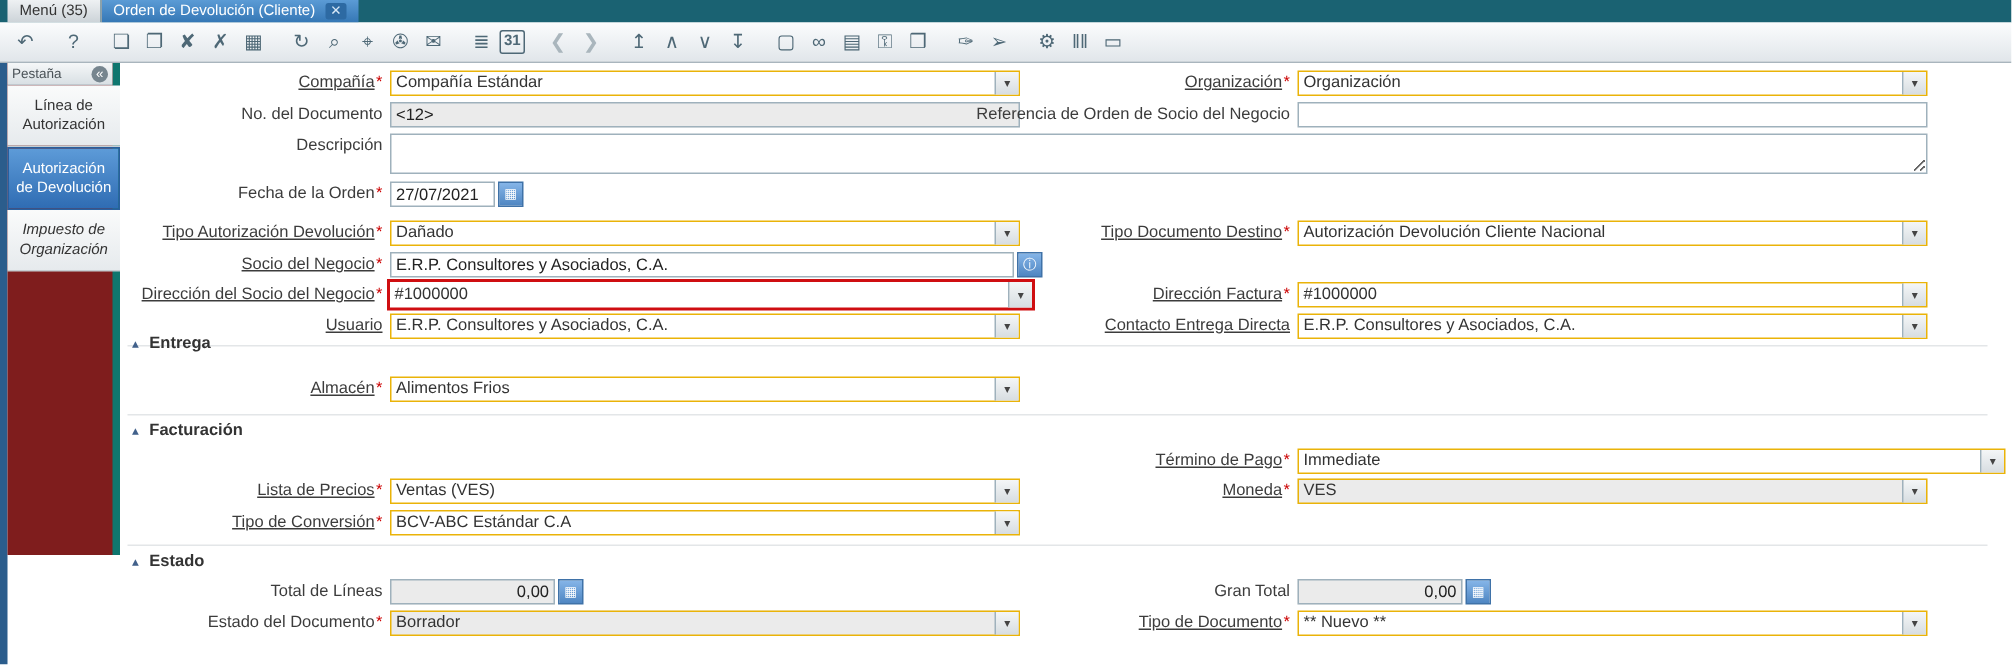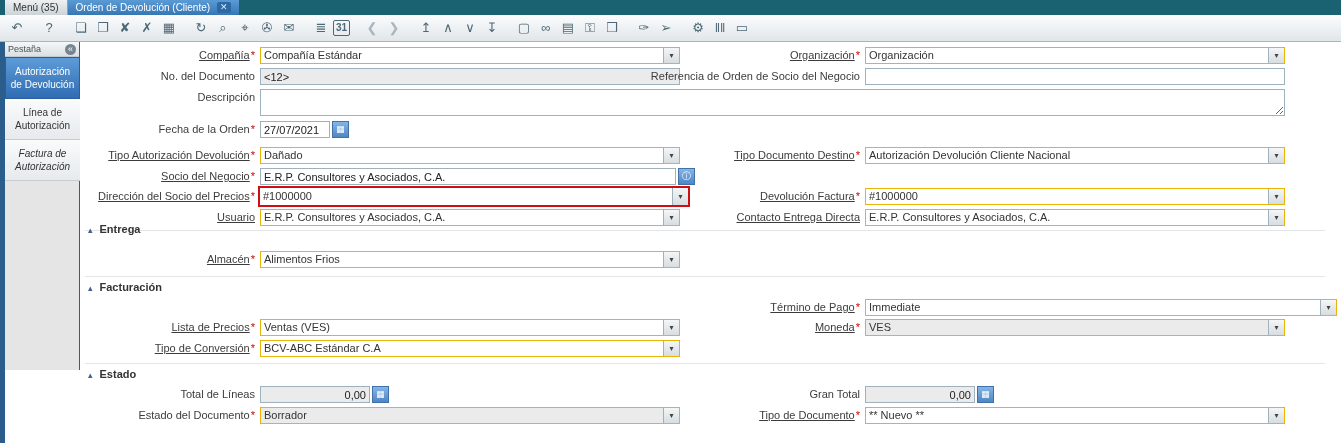--- a/index.html
+++ b/index.html
@@ -17,21 +17,21 @@
   .toolbar { position:absolute; left:0; top:15px; width:1341px; height:27px; padding-left:6px;
              background:linear-gradient(#fbfcfd,#e1e6ea); border-bottom:1px solid #a9b5bd;
              display:flex; align-items:center; }
   .ticon { width:20px; height:20px; line-height:20px; text-align:center; color:#4e6876; font-size:13px; margin:0 1px; cursor:pointer; }
   .ticon.gap { margin-left:11px; }
   .ticon.dim { color:#aab6bd; }
   .ticon.cal { font-size:10px; font-weight:bold; width:17px; height:16px; line-height:14px; border:1px solid #4e6876; border-radius:2px; }
 
   
   .leftstrip { position:absolute; left:0; top:42px; width:5px; height:401px; background:#2b5d8c; }
-  .sidebar { position:absolute; left:5px; top:42px; width:75px; height:328px; background:#e5e5e5; border-right:1px solid #0f766e; }
+  .sidebar { position:absolute; left:5px; top:42px; width:75px; height:328px; background:#7f1d1d; border-right:5px solid #0f766e; }
   .sb-head { height:15px; background:linear-gradient(#f5f7f8,#d9e0e4); border-bottom:1px solid #c0c9cf;
              display:flex; align-items:center; justify-content:space-between; padding:0 3px; font-size:9px; color:#4a5257; }
   .sb-collapse { width:11px; height:11px; border-radius:50%; background:#76858e; color:#fff; font-size:9px; line-height:10px; text-align:center; cursor:pointer; }
   .sb-tab { width:75px; padding:7px 3px; text-align:center; font-size:10px; line-height:13px; color:#333; cursor:pointer;
             background:linear-gradient(#fafbfb,#e6eaed); border-bottom:1px solid #c6cdd2; }
   .sb-tab.active { background:linear-gradient(#5d9bd8,#2f6cb3); color:#fff; border:1px solid #295f9e; }
   .sb-tab.italic { font-style:italic; }
 
   
   .main { position:absolute; left:80px; top:42px; width:1261px; height:401px; background:#fff; }
@@ -111,23 +111,23 @@
     <span class="ticon">▭</span>
   </div>
 
 <div class="leftstrip"></div>
 
 <div class="sidebar">
   <div class="sb-head">
     <span>Pestaña</span>
     <span class="sb-collapse">«</span>
   </div>
+  <div class="sb-tab">Línea de Autorización</div>
   <div class="sb-tab active">Autorización de Devolución</div>
-  <div class="sb-tab">Línea de Autorización</div>
-  <div class="sb-tab italic">Factura de Autorización</div>
+  <div class="sb-tab italic">Impuesto de Organización</div>
 </div>
 
 <div class="main">
 
   <div class="row" style="top:5px">
     <div class="lbl link" style="left:0;width:175px"><span class="t">Compañía</span><span class="req">*</span></div>
     <div class="combo" style="left:180px;width:420px">
       <span class="val">Compañía Estándar</span>
       <span class="cbtn">▾</span>
     </div>
@@ -169,26 +169,26 @@
     </div>
   </div>
 
   <div class="row" style="top:126px">
     <div class="lbl link" style="left:0;width:175px"><span class="t">Socio del Negocio</span><span class="req">*</span></div>
     <input class="fld" style="left: 180px; width: 416px;" value="E.R.P. Consultores y Asociados, C.A.">
     <span class="btn-sq" style="left:598px"><span>ⓘ</span></span>
   </div>
 
   <div class="row" style="top:146px">
-    <div class="lbl link" style="left:0;width:175px"><span class="t">Dirección del Socio del Precios</span><span class="req">*</span></div>
+    <div class="lbl link" style="left:0;width:175px"><span class="t">Dirección del Socio del Negocio</span><span class="req">*</span></div>
     <div class="combo alert" style="left:178px;width:432px">
       <span class="val">#1000000</span>
       <span class="cbtn">▾</span>
     </div>
-    <div class="lbl link" style="left:555px;width:225px"><span class="t">Devolución Factura</span><span class="req">*</span></div>
+    <div class="lbl link" style="left:555px;width:225px"><span class="t">Dirección Factura</span><span class="req">*</span></div>
     <div class="combo" style="left:785px;width:420px">
       <span class="val">#1000000</span>
       <span class="cbtn">▾</span>
     </div>
   </div>
 
   <div class="row" style="top:167px">
     <div class="lbl link" style="left:0;width:175px"><span class="t">Usuario</span></div>
     <div class="combo" style="left:180px;width:420px">
       <span class="val">E.R.P. Consultores y Asociados, C.A.</span>

